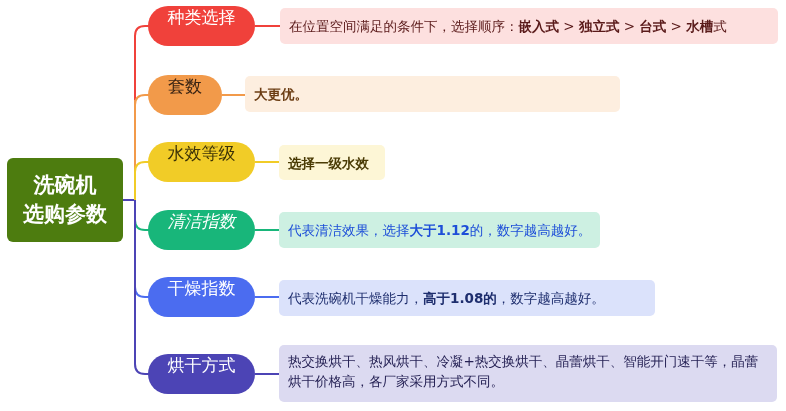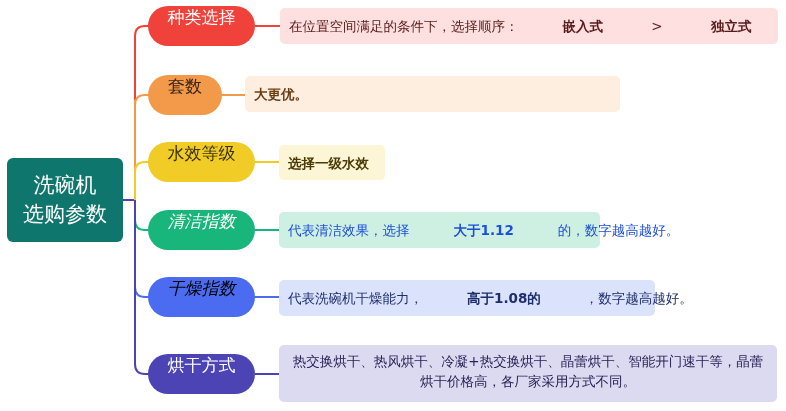--- a/index.html
+++ b/index.html
@@ -3,39 +3,39 @@
 <meta charset="utf-8">
 <style>
   * { box-sizing: border-box; margin: 0; padding: 0; }
   html, body { width: 786px; height: 411px; background: #ffffff; overflow: hidden; }
   body { position: relative; font-family: "DejaVu Sans", "Liberation Sans", sans-serif; }
 
   .connectors { position: absolute; left: 0; top: 0; width: 786px; height: 411px; }
 
   .root {
     position: absolute; left: 7px; top: 158px; width: 116px; height: 84px;
-    background: #0f766e; border-radius: 6px;
+    background: #4d7c0f; border-radius: 6px;
     display: flex; flex-direction: column; align-items: center; justify-content: center;
-    color: #ffffff; font-size: 21px; line-height: 29px; font-weight: normal;
+    color: #ffffff; font-size: 21px; line-height: 29px; font-weight: bold;
   }
 
   .branch {
     position: absolute; height: 40px; border-radius: 20px;
     display: flex; align-items: flex-start; justify-content: center;
     font-size: 17px;
   }
 
   .note {
     position: absolute; border-radius: 5px;
     font-size: 13.5px; line-height: 20px;
     display: flex; align-items: center;
-    padding: 0 9px; white-space: nowrap; gap: 44px;
+    padding: 0 9px; white-space: nowrap;
   }
   .note b { font-weight: bold; }
-  .note.multi { display: block; padding: 6px 9px; white-space: normal; text-align: center; }
+  .note.multi { display: block; padding: 6px 9px; white-space: normal; }
 </style>
 </head>
 <body>
 
 <svg class="connectors" viewBox="0 0 786 411">
 
   <path d="M123 200 L135 200" stroke="#4c44b5" stroke-width="2" fill="none"></path>
 
   <path d="M135 200 L135 36 Q135 26 145 26 L150 26" stroke="#f0413b" stroke-width="2" fill="none"></path>
   <path d="M135 105 Q135 95 145 95 L150 95" stroke="#f29a4a" stroke-width="2" fill="none"></path>
@@ -64,21 +64,21 @@
 </div>
 <div class="branch" style="left:148px; top:75px; width:74px; background:#f29a4a; color:#3a2414;">
   <span>套数</span>
 </div>
 <div class="branch" style="left:148px; top:142px; width:107px; background:#f1cc27; color:#3b3207;">
   <span>水效等级</span>
 </div>
 <div class="branch" style="left:148px; top:210px; width:107px; background:#18b67a; color:#ffffff;font-style:italic;">
   <span>清洁指数</span>
 </div>
-<div class="branch" style="left:148px; top:277px; width:107px; background:#4b6cf0; color:#000000;font-style:italic;">
+<div class="branch" style="left:148px; top:277px; width:107px; background:#4b6cf0; color:#ffffff;">
   <span>干燥指数</span>
 </div>
 <div class="branch" style="left:148px; top:354px; width:107px; background:#4c44b5; color:#ffffff;">
   <span>烘干方式</span>
 </div>
 
 <div class="note" style="left:280px; top:8px; width:498px; height:36px; background:#fde0df; color:#5a1a1a;">
   <span>在位置空间满足的条件下，选择顺序：</span>
   <b>嵌入式</b>
   <span style="white-space:pre"> &gt; </span>

